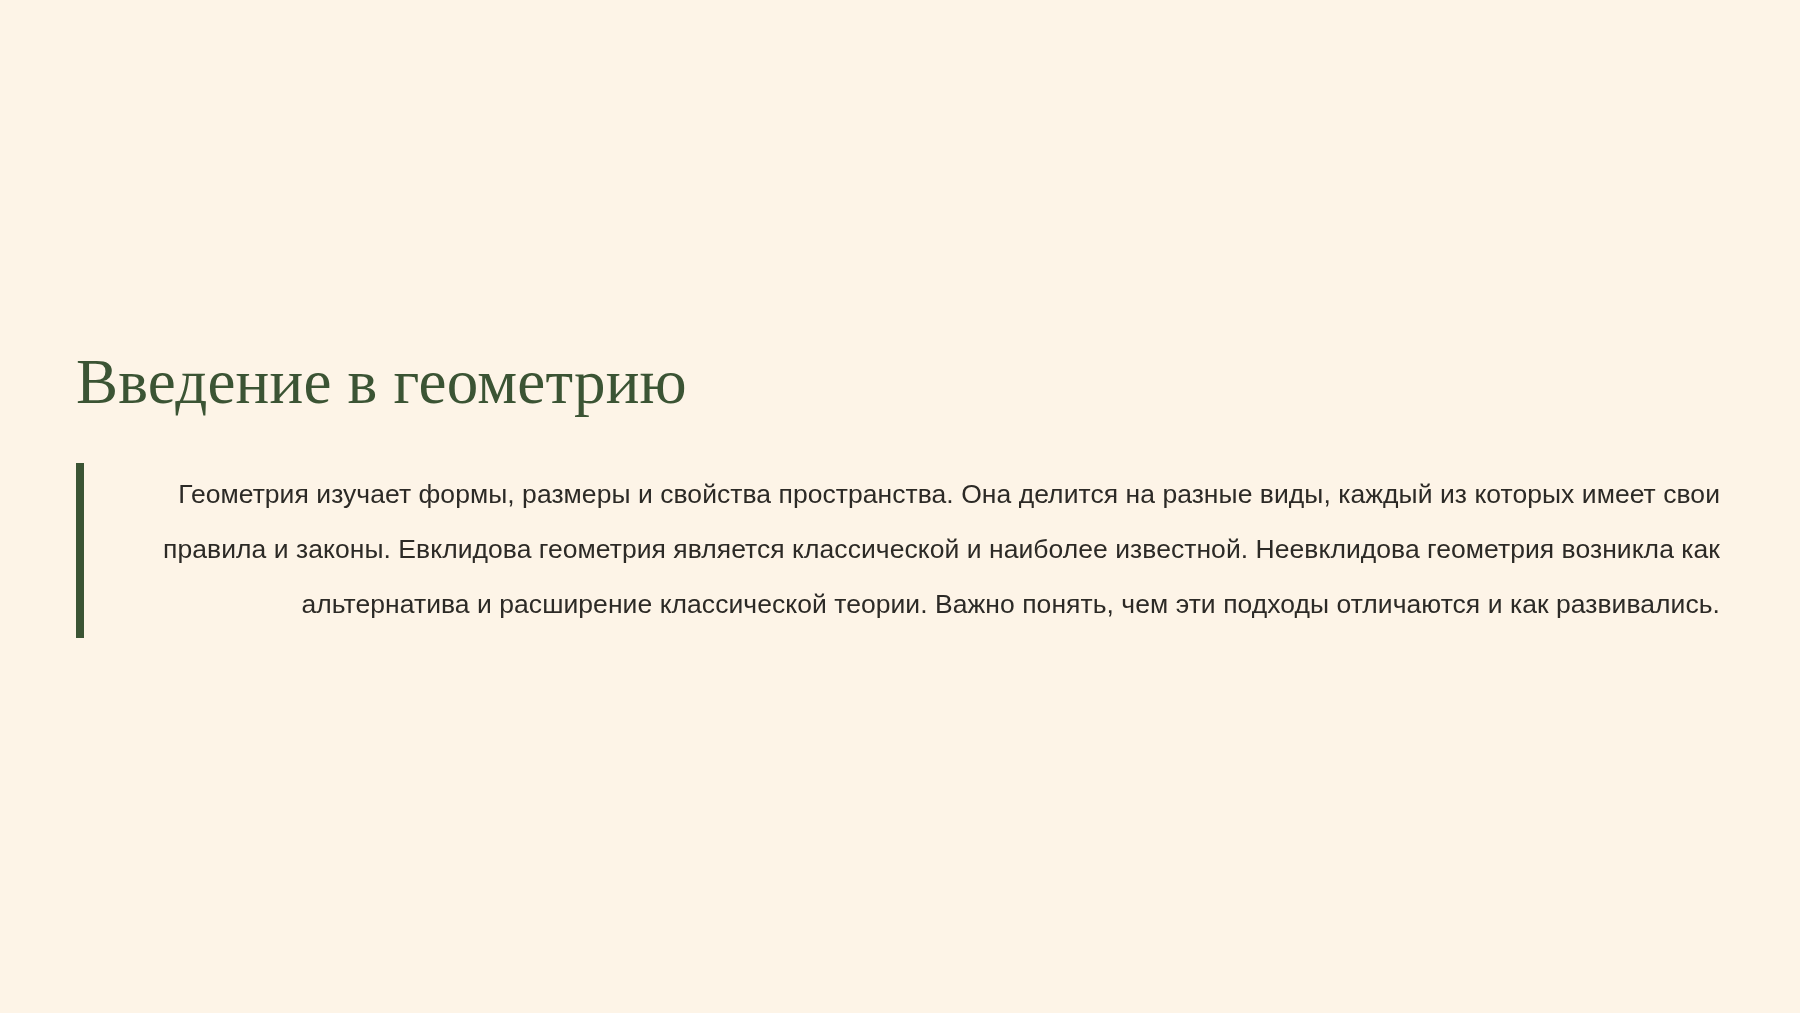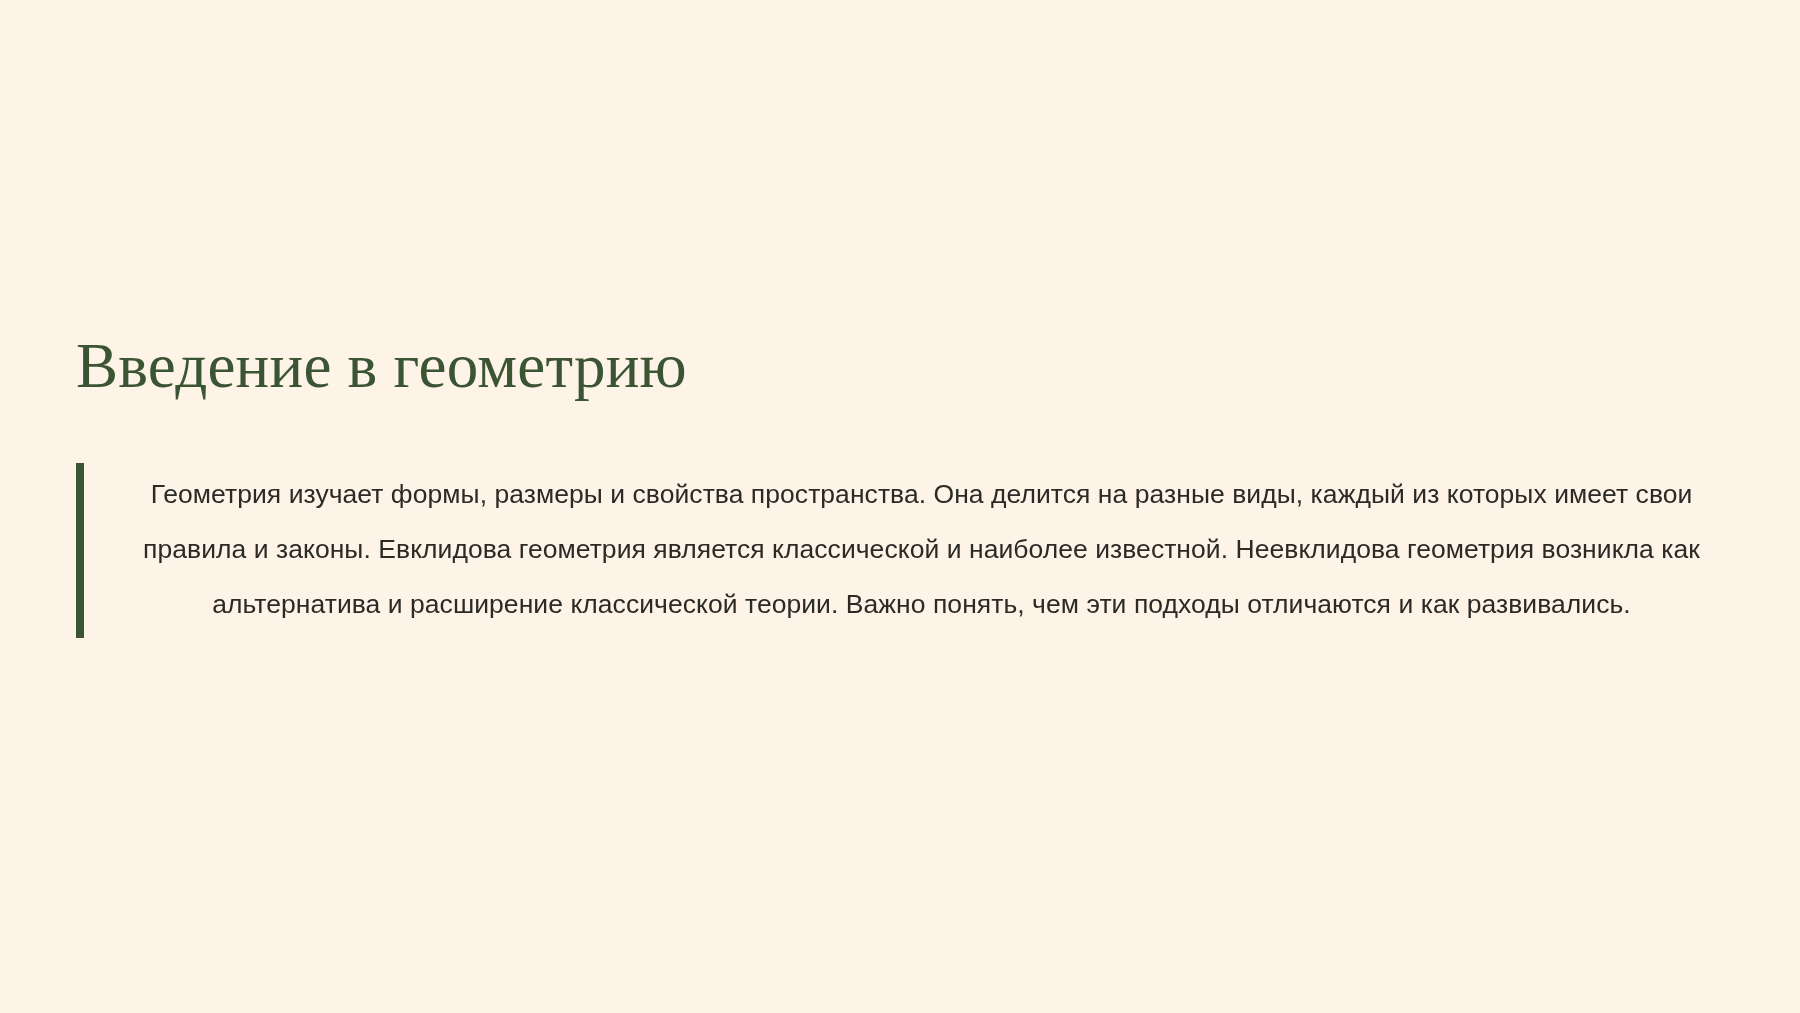--- a/index.html
+++ b/index.html
@@ -21,21 +21,21 @@
     width: 1800px;
     height: 1013px;
     background: #fdf4e7;
     box-sizing: border-box;
   }
 
   
   .slide-title {
     position: absolute;
     left: 76px;
-    top: 332px;
+    top: 348px;
     margin: 0;
     font-family: "Liberation Serif", "DejaVu Serif", serif;
     font-weight: 400;
     font-size: 63px;
     line-height: 1.08;
     letter-spacing: 0.2px;
     color: #3b5434;
     white-space: nowrap;
   }
 
@@ -59,21 +59,21 @@
 
   .body-text {
     flex: 1 1 auto;
     margin: 0;
     padding: 4px 0 6px 39px;
     font-family: "Liberation Sans", "DejaVu Sans", sans-serif;
     font-weight: 400;
     font-size: 26.5px;
     line-height: 55px;
     color: #2c2a26;
-    text-align: center;
+    text-align: right;
     letter-spacing: 0.05px;
   }
 </style>
 </head>
 <body style="background: rgb(253, 244, 231);">
 
 <div class="slide" style="background: rgb(253, 244, 231);">
 
   <h1 class="slide-title" style="color: rgb(59, 84, 52);">Введение в геометрию</h1>
 

